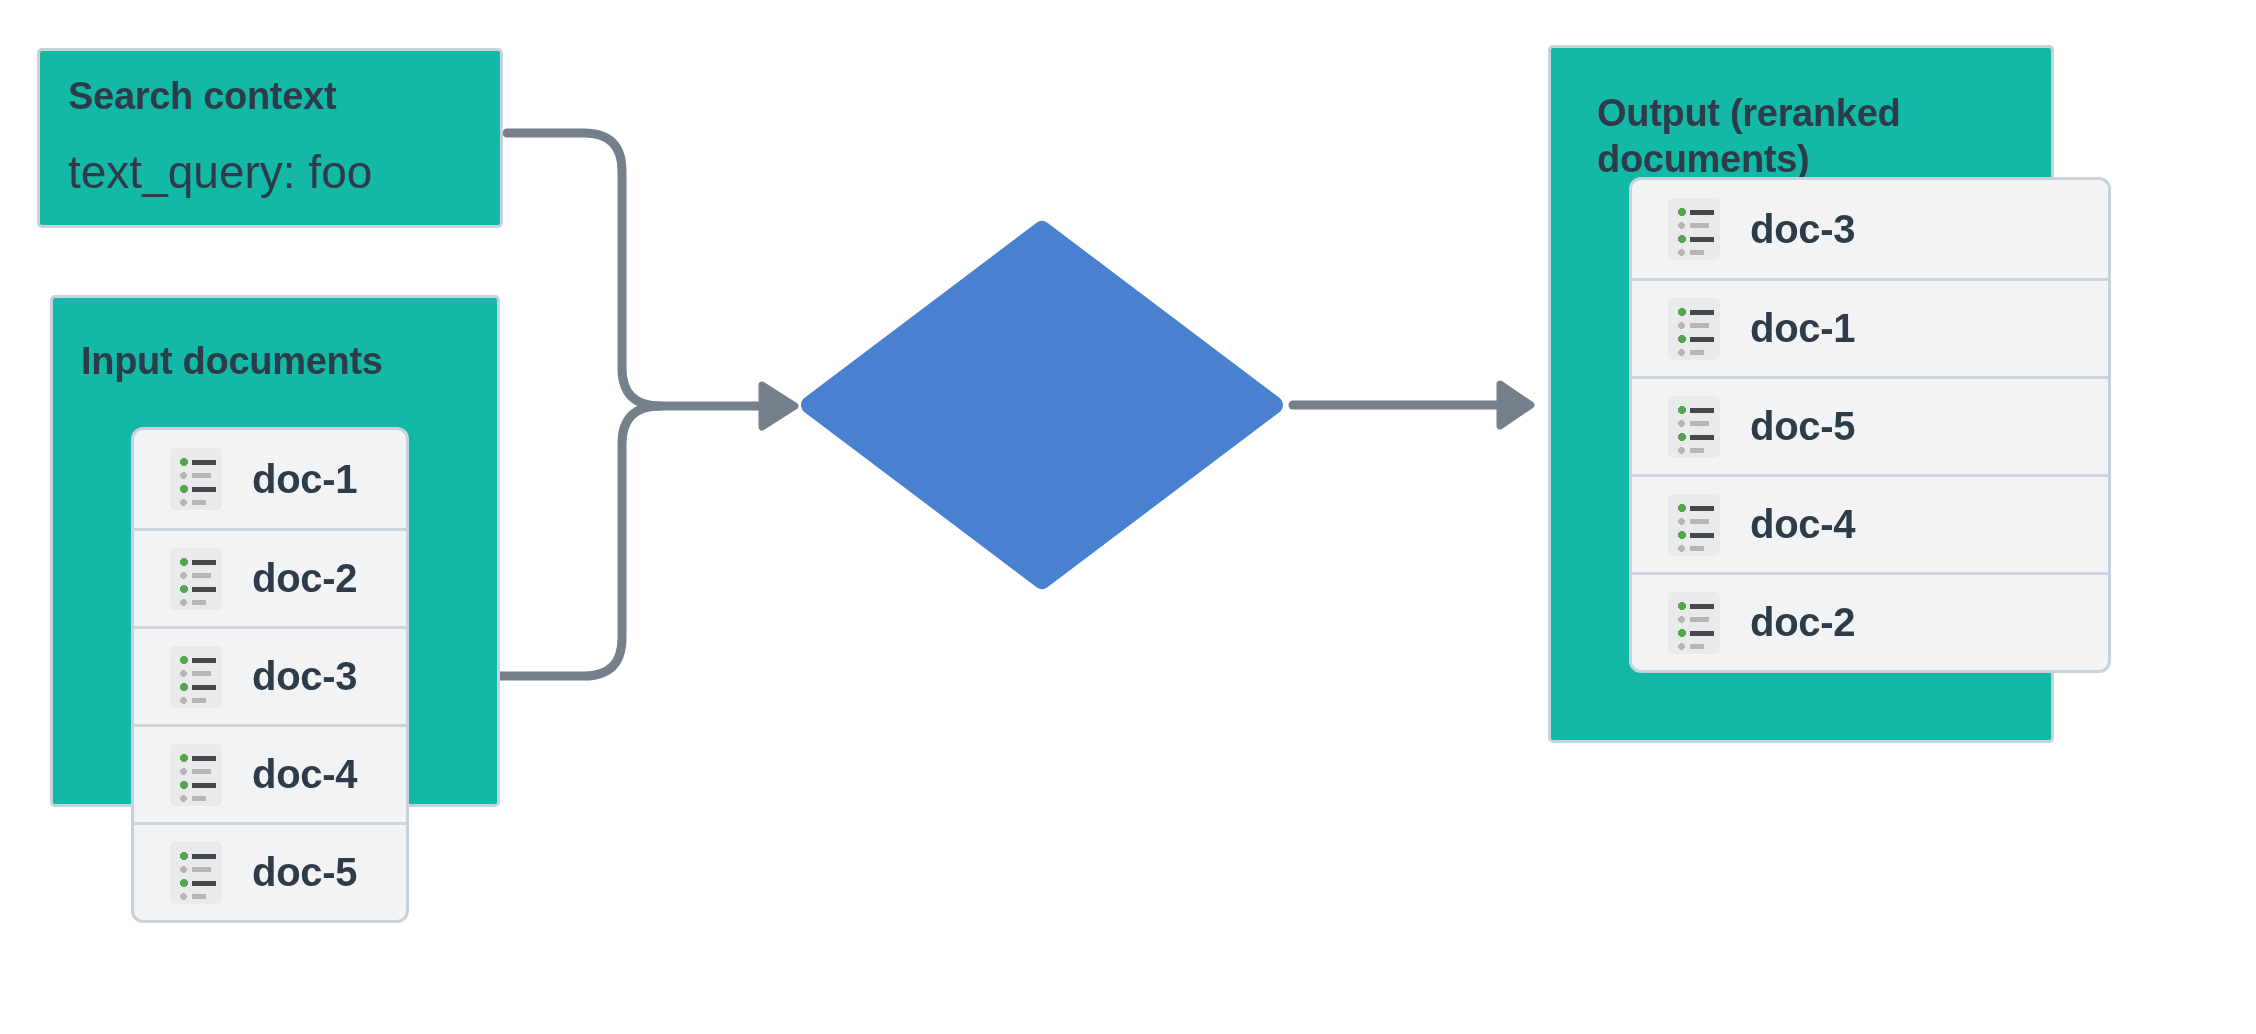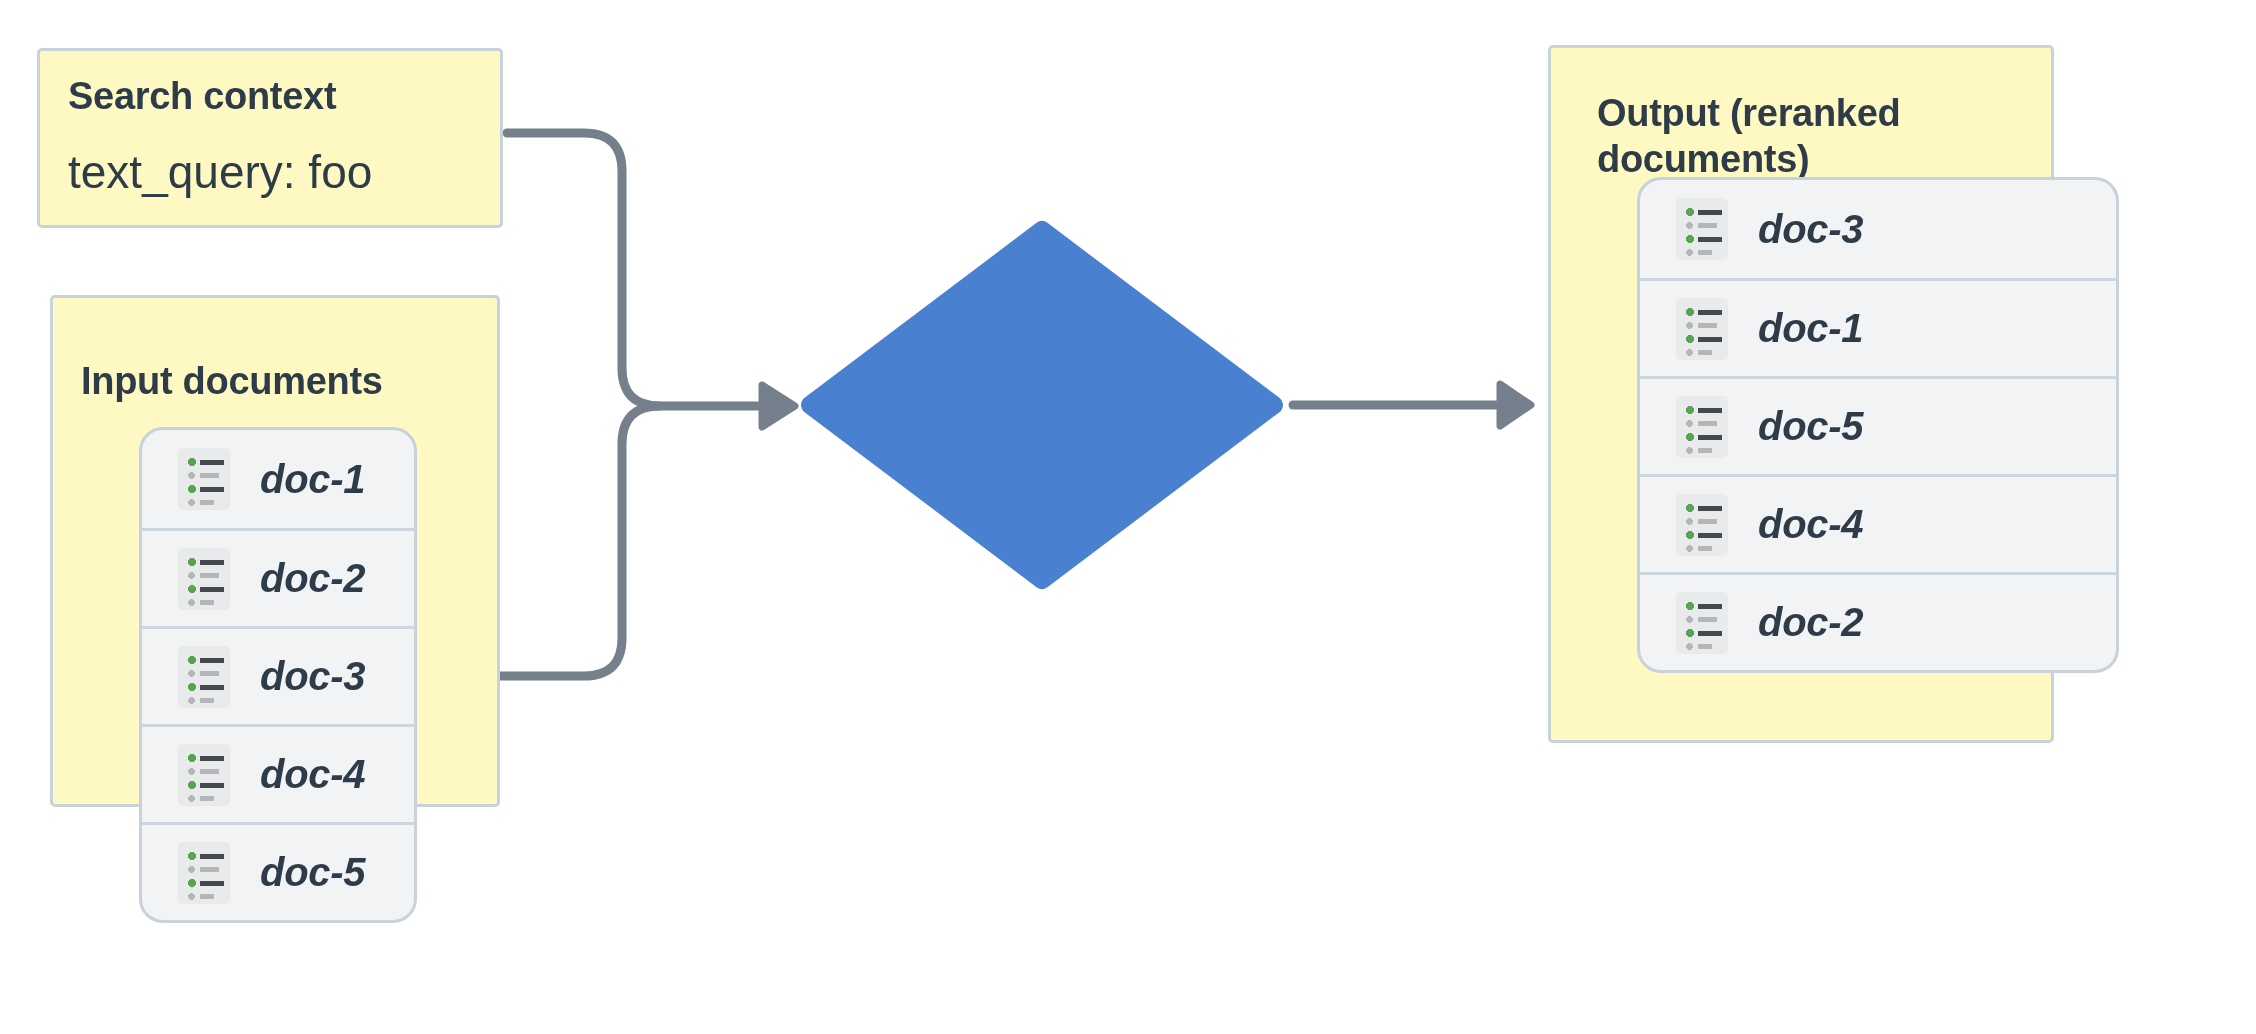--- a/index.html
+++ b/index.html
@@ -2,33 +2,33 @@
 <html><head>
 <meta charset="utf-8">
 <style>
   html,body{margin:0;padding:0;background:#ffffff;}
   .canvas{
     position:relative;width:2256px;height:1034px;overflow:hidden;background:#ffffff;
     font-family:"Liberation Sans","DejaVu Sans",sans-serif;color:#2e3c49;
   }
   svg.layer{position:absolute;left:0;top:0;pointer-events:none;}
   .panel{
-    position:absolute;background:#fef9c3;border:3px solid #c8d2da;border-radius:5px;
+    position:absolute;background:#14b8a6;border:3px solid #c8d2da;border-radius:5px;
     box-sizing:border-box;
   }
   .panel-title{
     margin:0;font-size:38px;font-weight:700;line-height:46px;color:#2e3c49;letter-spacing:-0.3px;
   }
   .panel-search{left:37px;top:48px;width:466px;height:180px;padding:22px 28px;}
   .query-text{margin-top:30px;font-size:46px;font-weight:400;line-height:46px;color:#2e3c49;}
-  .panel-input{left:50px;top:295px;width:450px;height:512px;padding:60px 28px;}
+  .panel-input{left:50px;top:295px;width:450px;height:512px;padding:40px 28px;}
   .panel-output{left:1548px;top:45px;width:506px;height:698px;padding:42px 46px;}
   .doc-list{
-    position:absolute;left:86px;top:129px;box-sizing:border-box;
-    border:3px solid #c8d2da;border-radius:24px;background:#f2f3f5;overflow:hidden;font-style:italic;
+    position:absolute;left:78px;top:129px;box-sizing:border-box;
+    border:3px solid #c8d2da;border-radius:12px;background:#f2f3f5;overflow:hidden;
   }
   .doc-list-input{width:278px;}
   .doc-list-output{width:482px;}
   .doc-row{
     height:98px;display:flex;align-items:center;gap:30px;padding-left:36px;box-sizing:border-box;
   }
   .doc-row + .doc-row{border-top:3px solid #ccd5dd;}
   .doc-icon{
     flex:0 0 auto;width:52px;height:62px;border-radius:5px;
     background:

